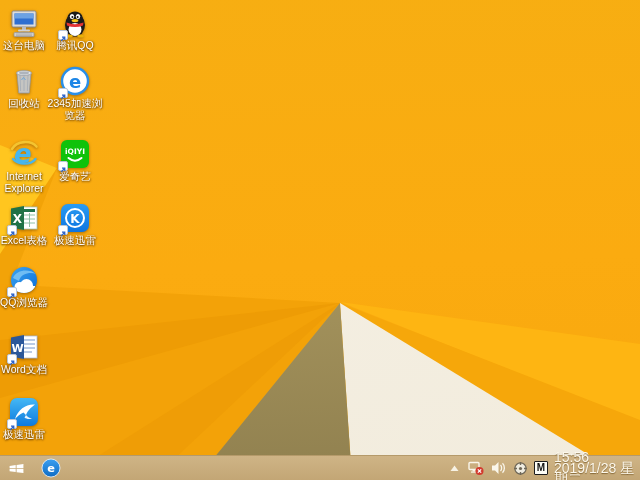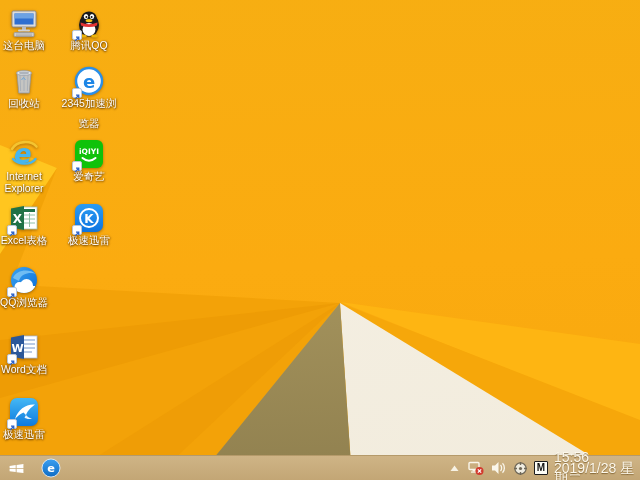--- a/index.html
+++ b/index.html
@@ -23,21 +23,21 @@
                clip-path:polygon(340px 303px,352px 480px,196px 480px); }
 
   
   .dicon { position:absolute; width:64px; text-align:center; cursor:default; }
   .dicon .ic { position:relative; width:30px; height:30px; margin:0 auto;
                filter:drop-shadow(0 1px 1.5px rgba(90,45,0,.5)); }
   .dicon .lbl { margin-top:2px; font-size:10.5px; line-height:11.5px; color:#fff;
                 text-shadow:0 1px 2px rgba(70,35,0,.9),1px 0 2px rgba(70,35,0,.55); }
   .sc { position:absolute; left:-2px; bottom:-2px; width:10px; height:10px;
         background:#fff; border:1px solid #b9c6d8; border-radius:2px; }
-  .c1 { left:-8px; }  .c2 { left:57px; }
+  .c1 { left:-8px; }  .c2 { left:43px; }
   .r1 { top:8px; } .r2 { top:66px; } .r3 { top:139px; } .r4 { top:203px; }
   .r5 { top:265px; } .r6 { top:332px; } .r7 { top:397px; }
 
   
   .taskbar { position:absolute; left:0; bottom:0; width:640px; height:25px;
              background:linear-gradient(#cfb486,#c3a675); border-top:1px solid #b59a6a;
              display:flex; align-items:center; }
   .tb-start { width:32px; height:25px; display:flex; align-items:center; justify-content:center; }
   .tb-app { width:26px; height:25px; margin-left:6px; display:flex; align-items:center; justify-content:center; }
   .tb-spacer { flex:1; }
@@ -126,21 +126,21 @@
       <circle cx="15" cy="15" r="13" fill="#fff" stroke="#2a8fe8" stroke-width="2.4"></circle>
       <text x="15" y="21.5" text-anchor="middle" font-size="18" font-weight="bold" fill="#1d86e6" font-family="DejaVu Sans, sans-serif">e</text>
     </svg>
     <span class="sc">
       <svg width="8" height="8" viewBox="0 0 8 8" style="margin:0 0 2px 0">
           <path d="M2.2 5.8 L5.8 2.2 M3 2.2 H5.8 V5" stroke="#2b62c9" stroke-width="1.2" fill="none"></path>
         </svg>
     </span>
   </div>
   <div class="lbl">2345加速浏</div>
-  <div class="lbl" style="margin-top:8px">览器</div>
+  <div class="lbl" style="margin-top:0">览器</div>
 </div>
 
 <div class="dicon c1 r3">
   <div class="ic">
     <svg width="30" height="30" viewBox="0 0 30 30">
       <text x="5" y="24" font-size="26" font-style="italic" font-weight="bold" fill="#45b6ef" font-family="DejaVu Sans, sans-serif">e</text>
       <path d="M3 10 C8 1.5 22 1 27.5 7.5" stroke="#f4c430" stroke-width="2.6" fill="none" stroke-linecap="round"></path>
       <path d="M4 20 C10 26.5 22 26 26.5 20" stroke="#45b6ef" stroke-width="2.2" fill="none" stroke-linecap="round"></path>
     </svg>
   </div>

